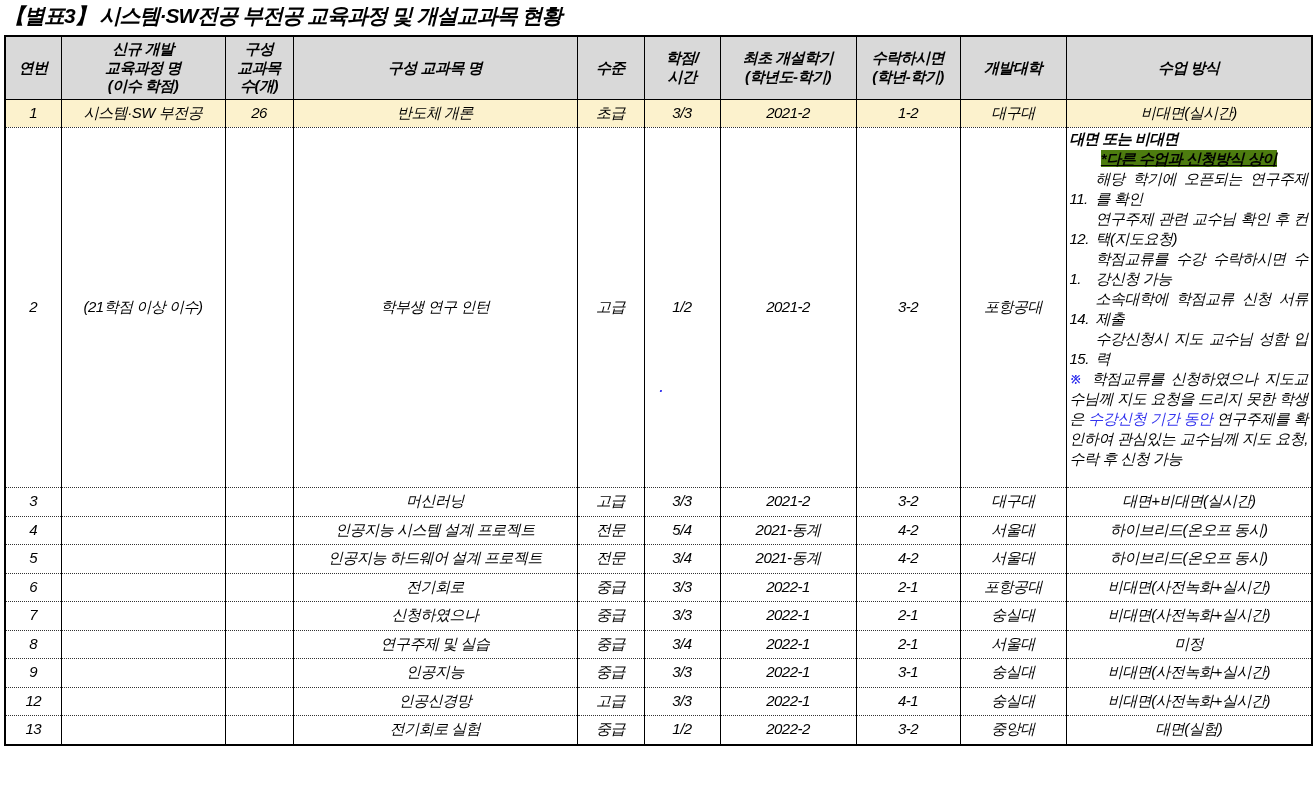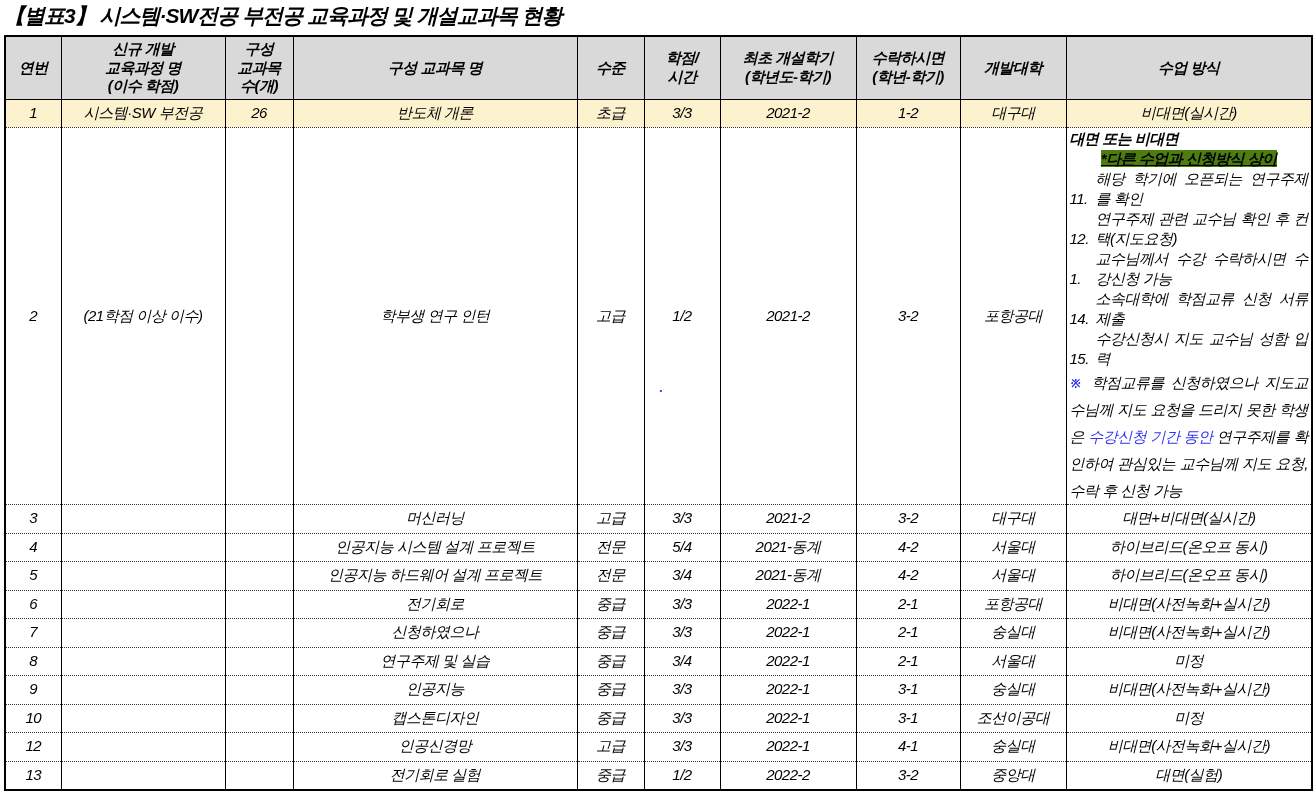--- a/index.html
+++ b/index.html
@@ -59,21 +59,21 @@
     letter-spacing:-0.5px;
   }
   .m-step{display:flex;line-height:20px;align-items:flex-end;}
   .m-num{flex:0 0 26px;text-align:left;}
   .m-text{
     flex:1;text-align:justify;text-align-last:left;
     word-break:break-all;letter-spacing:-0.5px;
   }
   .m-note{
     text-align:justify;text-align-last:left;
-    word-break:break-all;line-height:27px;letter-spacing:-0.5px;
+    word-break:break-all;line-height:20px;letter-spacing:-0.5px;
   }
   .blue{color:#3333EE;}
   td.credit-tall{position:relative;}
   .stray-dot{
     position:absolute;left:15px;top:255px;
     color:#3333EE;font-size:13px;font-weight:700;line-height:10px;
   }
 </style>
 </head>
 <body>
@@ -148,21 +148,21 @@
           <div class="m-step">
             <span class="m-num">11.</span>
             <span class="m-text">해당 학기에 오픈되는 연구주제를 확인</span>
           </div>
           <div class="m-step">
             <span class="m-num">12.</span>
             <span class="m-text">연구주제 관련 교수님 확인 후 컨택(지도요청)</span>
           </div>
           <div class="m-step">
             <span class="m-num">1.</span>
-            <span class="m-text">교수님께서 수강 수락하시면 수강신청 가능</span>
+            <span class="m-text">학점교류를 수강 수락하시면 수강신청 가능</span>
           </div>
           <div class="m-step">
             <span class="m-num">14.</span>
             <span class="m-text">소속대학에 학점교류 신청 서류 제출</span>
           </div>
           <div class="m-step">
             <span class="m-num">15.</span>
             <span class="m-text">수강신청시 지도 교수님 성함 입력</span>
           </div>
           <div class="m-note"><span class="blue">※</span><span> 학점교류를 신청하였으나 지도교수님께 지도 요청을 드리지 못한 학생은 </span><span class="blue">수강신청 기간 동안</span><span> 연구주제를 확인하여 관심있는 교수님께 지도 요청, 수락 후 신청 가능</span></div>
@@ -247,32 +247,20 @@
         <td></td>
         <td>인공지능</td>
         <td>중급</td>
         <td>3/3</td>
         <td>2022-1</td>
         <td>3-1</td>
         <td>숭실대</td>
         <td>비대면(사전녹화+실시간)</td>
       </tr>
       <tr class="row-sm">
-        <td>10</td>
-        <td></td>
-        <td></td>
-        <td>캡스톤디자인</td>
-        <td>중급</td>
-        <td>3/3</td>
-        <td>2022-1</td>
-        <td>3-1</td>
-        <td>조선이공대</td>
-        <td>미정</td>
-      </tr>
-      <tr class="row-sm">
         <td>12</td>
         <td></td>
         <td></td>
         <td>인공신경망</td>
         <td>고급</td>
         <td>3/3</td>
         <td>2022-1</td>
         <td>4-1</td>
         <td>숭실대</td>
         <td>비대면(사전녹화+실시간)</td>

